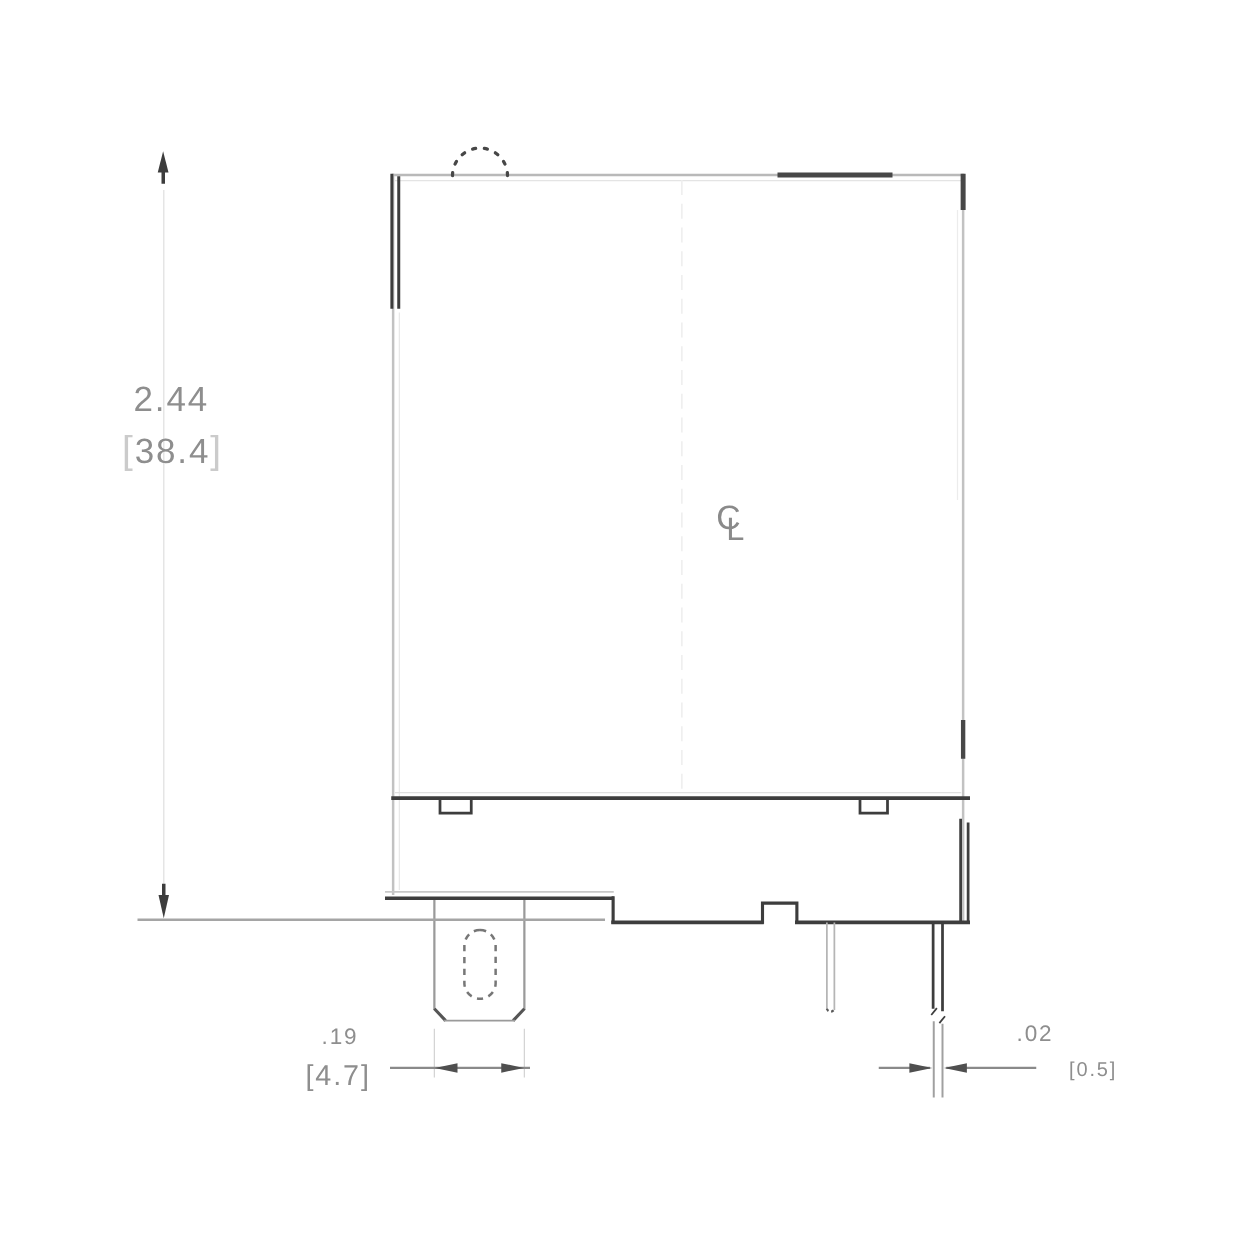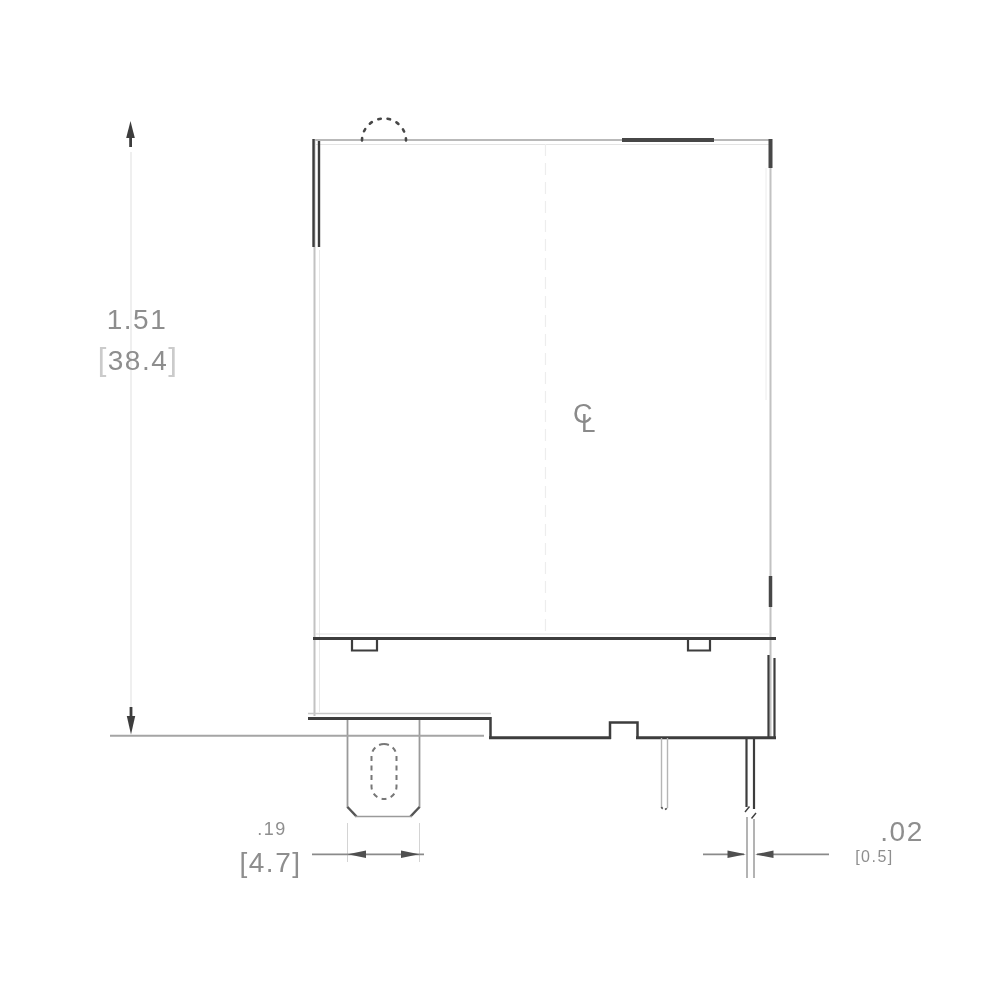--- a/index.html
+++ b/index.html
@@ -123,28 +123,28 @@
     </g>
 
     <g>
       <line x1="703" y1="854.3" x2="744" y2="854.3" stroke="#8a8a8a" stroke-width="1.8"></line>
       <polygon points="745.8,854.3 727.5,850.5 727.5,858.1" fill="#4f4f4f"></polygon>
       <line x1="757" y1="854.3" x2="829" y2="854.3" stroke="#8a8a8a" stroke-width="1.8"></line>
       <polygon points="755.2,854.3 773.5,850.5 773.5,858.1" fill="#4f4f4f"></polygon>
     </g>
   </svg>
 
-  <div class="dim-label dim-inches" style="left:87px;top:306px;width:100px;">1.51</div>
+  <div class="dim-label dim-inches" style="left:87px;top:306px;width:100px;">2.44</div>
 
   <div class="dim-label dim-mm" style="left:77px;top:344px;width:122px;"><span class="bracket-faint">[</span><span>38.4</span><span class="bracket-faint">]</span></div>
 
   <div class="dim-label" style="left:222px;top:820px;width:100px;font-size:18px;">.19</div>
 
-  <div class="dim-label" style="left:218px;top:849px;width:105px;font-size:28px;">[4.7]</div>
+  <div class="dim-label" style="left:218px;top:849px;width:105px;font-size:23px;">[4.7]</div>
 
-  <div class="dim-label" style="left:852px;top:818px;width:100px;font-size:28px;">.02</div>
+  <div class="dim-label" style="left:778px;top:818px;width:100px;font-size:18px;">.02</div>
 
   <div class="dim-label" style="left:822px;top:849px;width:105px;font-size:16px;">[0.5]</div>
 
   <span class="cl-part" style="left:573px;top:401px;font-size:27px;">C</span>
   <span class="cl-part" style="left:581px;top:410px;font-size:26px;">L</span>
 
 </div>
 
 </body></html>

